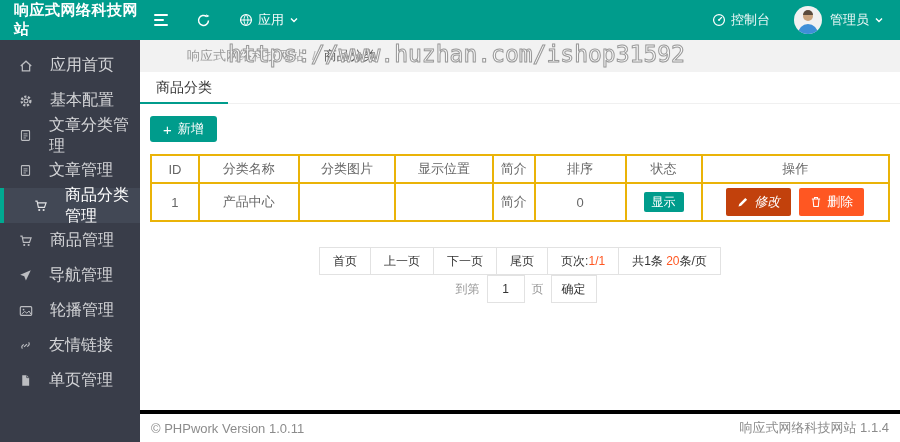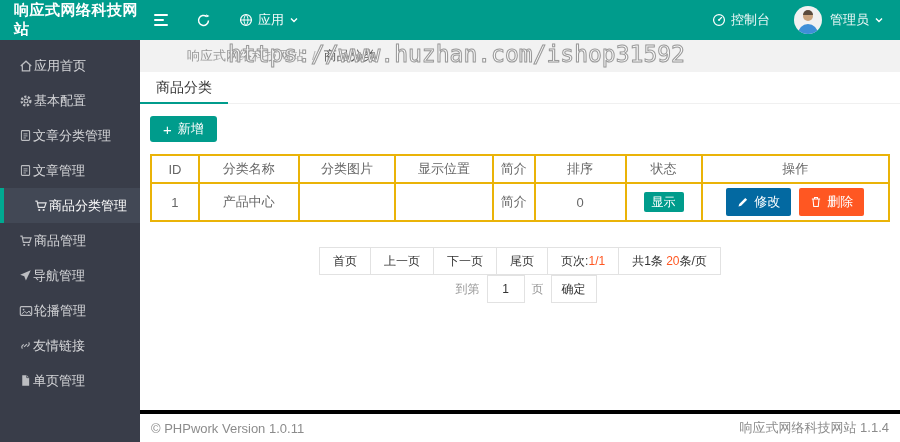--- a/index.html
+++ b/index.html
@@ -16,21 +16,21 @@
   .hamburger { display:inline-flex; flex-direction:column; gap:3px; }
   .hamburger i { display:block; height:2px; background:#fff; border-radius:1px; }
   .hamburger i:nth-child(1){ width:14px; } .hamburger i:nth-child(2){ width:10px; } .hamburger i:nth-child(3){ width:14px; }
   .avatar { width:28px; height:28px; border-radius:50%; background:#f1f1f1; position:relative; overflow:hidden; margin:0 8px 0 10px; flex:none; }
   .avatar .head { position:absolute; top:5px; left:9px; width:10px; height:10px; border-radius:50%; background:#c9a37e; }
   .avatar .hair { position:absolute; top:4px; left:9px; width:10px; height:5px; border-radius:5px 5px 0 0; background:#5a4a3c; }
   .avatar .torso { position:absolute; bottom:-3px; left:4px; width:20px; height:13px; border-radius:10px 10px 0 0; background:#3e8fd8; }
 
   
   .sidebar { position:absolute; top:40px; left:0; bottom:0; width:140px; background:#393d49; padding-top:8px; }
-  .side-item { height:35px; display:flex; align-items:center; gap:1px; padding-left:19px; color:rgba(255,255,255,.78); font-size:13px; cursor:pointer; }
+  .side-item { height:35px; display:flex; align-items:center; gap:17px; padding-left:19px; color:rgba(255,255,255,.78); font-size:16px; cursor:pointer; }
   .side-item svg { flex:none; opacity:.85; }
   .side-item.active { background:#424855; border-left:4px solid #00a991; padding-left:30px; color:#fff; }
 
   
   .main { position:absolute; top:40px; left:140px; right:0; bottom:0; display:flex; flex-direction:column; background:#f2f2f2; }
   .breadcrumb { height:32px; line-height:32px; padding-left:15px; font-size:13px; color:#999;margin-left:32px; }
   .breadcrumb .sep { margin:0 8px; color:#b5b5b5; }
   .breadcrumb .current { color:#555; }
 
   .card { background:#fff; flex:1; display:flex; flex-direction:column; overflow:hidden; }
@@ -42,21 +42,21 @@
   .btn-add { height:26px; display:inline-flex; align-items:center; gap:6px; background:#009c8c; color:#fff; border:none; border-radius:3px; padding:0 13px; font-size:13px; cursor:pointer; margin:3px 0 12px 0; }
   .btn-add .plus { font-size:15px; line-height:1; }
 
   table.grid { width:100%; border-collapse:collapse; table-layout:fixed; }
   table.grid th, table.grid td { border:2px solid #eab308; text-align:center; font-size:13px; color:#666; font-weight:normal; overflow:hidden; }
   table.grid th { height:28px; background:#fff; }
   table.grid td { height:38px; }
   .badge-status { display:inline-block; background:#009c8c; color:#fff; font-size:12px; line-height:20px; padding:0 8px; border-radius:2px; }
   .actions { display:flex; justify-content:center; gap:8px; }
   .btn-action { height:28px; display:inline-flex; align-items:center; gap:5px; color:#fff; border:none; border-radius:2px; padding:0 11px; font-size:13px; cursor:pointer; }
-  .btn-edit { background:#0369a1; }
+  .btn-edit { background:#c2410c;font-style:italic; }
   .btn-del { background:#ff5722; }
 
   
   .pagination { margin-top:25px; display:flex; justify-content:center; align-items:center; font-size:12px; color:#333;flex-direction:column; }
   .pg-group { display:flex; }
   .pg-box { border:1px solid #e2e2e2; background:#fff; height:28px; line-height:26px; padding:0 13px; margin-left:-1px; cursor:pointer; color:#333; white-space:nowrap; }
   .pg-box:first-child { margin-left:0; }
   .pg-box.static { cursor:default; }
   .red { color:#ff5722; }
   .pg-skip { display:flex; align-items:center; margin-left:12px; color:#999; gap:7px; }

